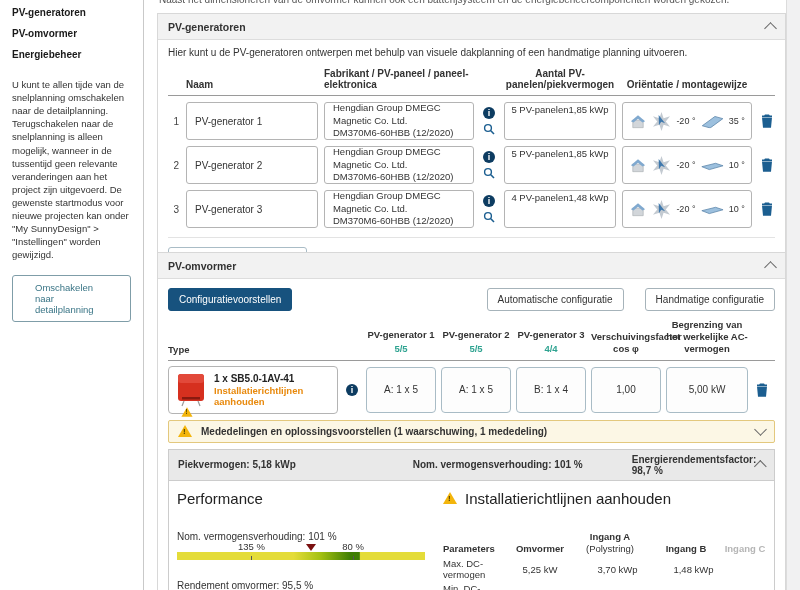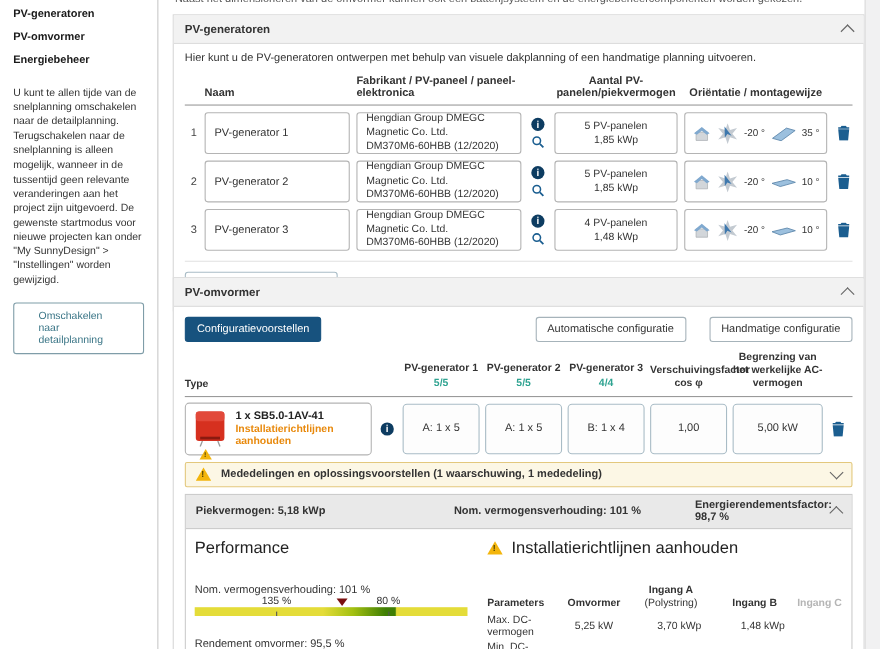--- a/index.html
+++ b/index.html
@@ -32,21 +32,21 @@
   
   .grow{display:grid;grid-template-columns:12px 132px 150px 18px 112px 130px 18px;gap:6px;align-items:center;margin-top:6px}
   .ghead{font-weight:bold;border-bottom:1px solid #9a9a9a;padding-bottom:5px;margin-top:10px;align-items:end}
   .tc{text-align:center}
   .idx{color:#444;text-align:right;padding-right:1px}
   .namefield{width:100%;height:38px;border:1px solid #b4b4b4;border-radius:3px;padding:0 8px;
     box-sizing:border-box;font:inherit;color:#333;background:#fff}
   .manufbox,.panelsbox,.orientbox{border:1px solid #b4b4b4;border-radius:3px;height:38px;background:#fff;
     box-sizing:border-box;cursor:pointer}
   .manufbox{padding:4px 8px;display:flex;flex-direction:column;justify-content:center;line-height:1.3;font-size:9.5px}
-  .panelsbox{display:flex;flex-direction:column;justify-content:center;text-align:center;line-height:1.4;font-size:9.5px}
+  .panelsbox{display:flex;flex-direction:row;justify-content:center;text-align:center;line-height:1.4;font-size:9.5px}
   .orientbox{display:flex;align-items:center;justify-content:space-between;padding:0 6px;font-size:9px}
   .iconcol{display:flex;flex-direction:column;align-items:center;gap:4px}
   .infoico{width:12px;height:12px;border-radius:50%;background:#0d3c61;position:relative;display:inline-block;cursor:pointer}
   .infoico::after{content:"i";position:absolute;left:0;top:0;width:12px;text-align:center;color:#fff;
     font-size:9px;font-weight:bold;line-height:12px;font-style:normal}
   .trashbtn{cursor:pointer;display:flex;justify-content:center}
   .gsep{border-bottom:1px solid #e3e3e3;margin-top:9px}
   .addbtn{margin-top:9px;display:inline-block;border:1px solid #a9bcc6;border-radius:3px;padding:6px 10px;
     background:#fff;color:#333;cursor:pointer}
   

